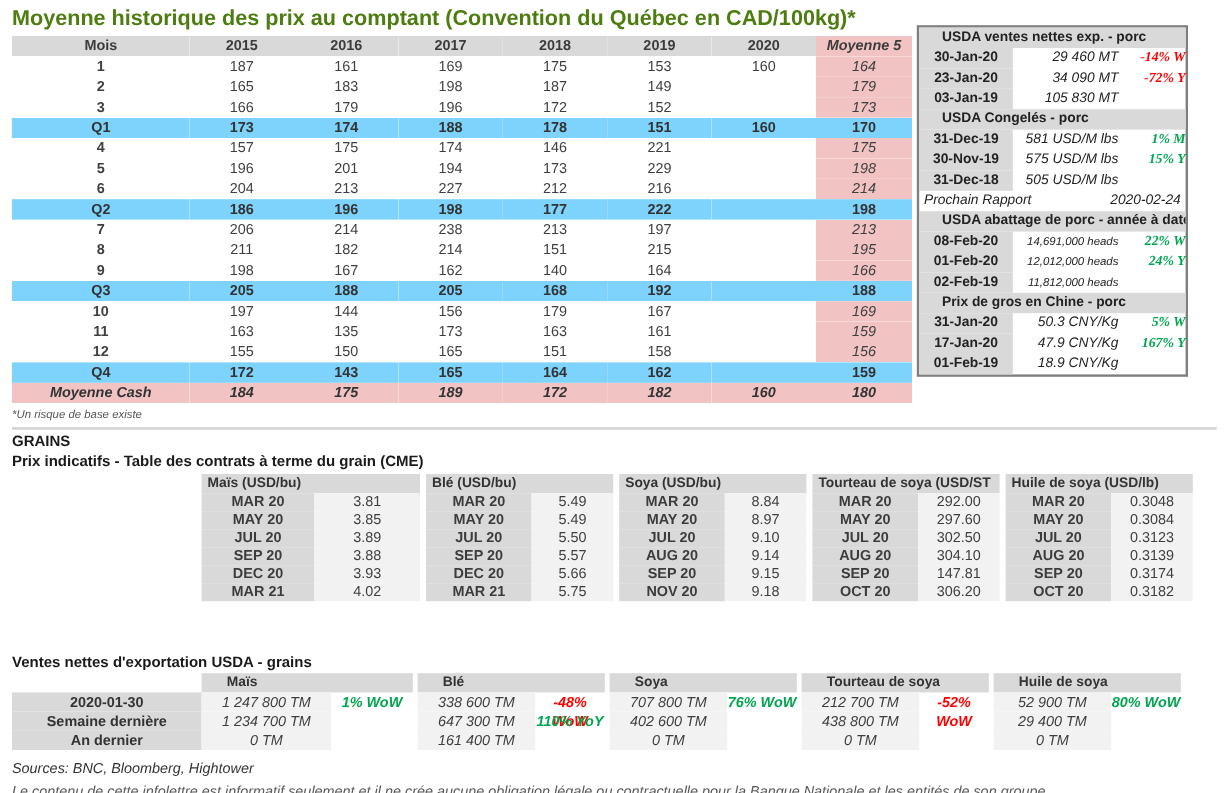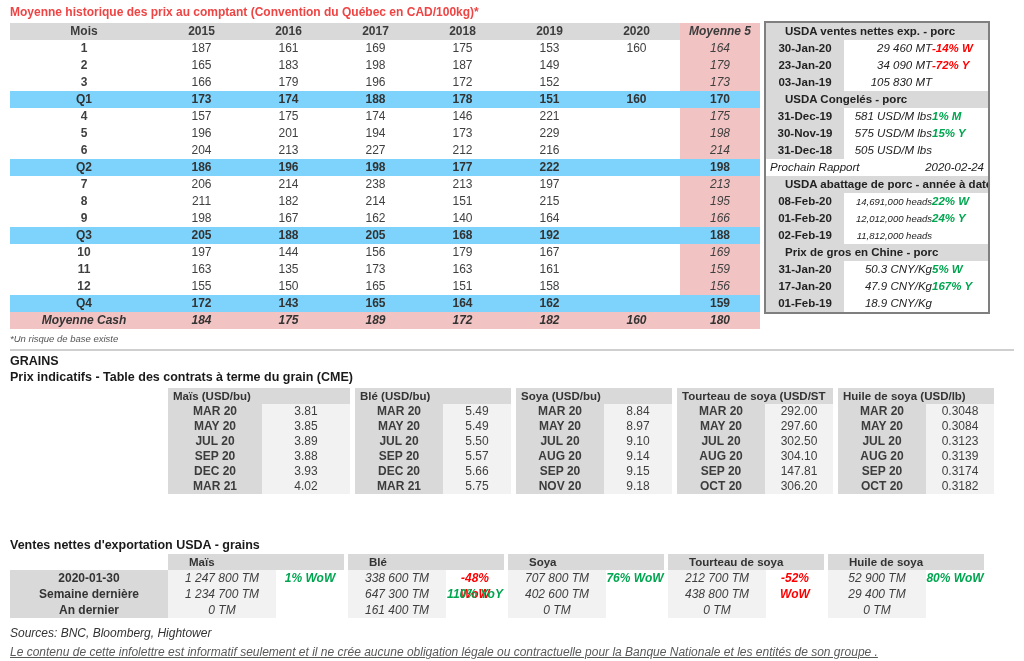--- a/index.html
+++ b/index.html
@@ -2,21 +2,21 @@
 <html><head>
 <meta charset="utf-8">
 <style>
   * { box-sizing: border-box; }
   html,body { margin:0; padding:0; }
   body {
     width:1024px; height:661px; overflow:hidden; background:#ffffff;
     font-family:"Liberation Sans", sans-serif; color:#3f3f3f; font-size:12px;
     position:relative;
   }
-  .title { font-weight:bold; font-size:12px; color:#ef4444; padding:5px 0 4px 10px; white-space:nowrap; }
+  .title { font-weight:bold; font-size:18px; color:#4d7c0f; padding:5px 0 4px 10px; white-space:nowrap; }
 
   
   table.price { border-collapse:collapse; margin-left:10px; width:750px; table-layout:fixed; }
   table.price th, table.price td {
     height:17px; padding:0; text-align:center; font-size:12px; line-height:17px;
     white-space:nowrap; overflow:hidden;
   }
   table.price thead th { background:#d9d9d9; font-weight:bold; color:#3c3c3c; }
   table.price thead th.m5h { background:#f2c3c3; font-style:italic; }
   tr.month td.rlabel { font-weight:bold; }
@@ -60,21 +60,21 @@
   .disclaimer { margin:5px 0 0 10px; font-style:italic; color:#595959; text-decoration:underline; white-space:nowrap; }
 
   
   .side-panel { position:absolute; left:764px; top:21px; width:226px; border:2px solid #7f7f7f; background:#fff; }
   .psec-head { background:#d9d9d9; font-weight:bold; font-size:11.5px; height:17px; line-height:17px;
                padding-left:19px; color:#222; white-space:nowrap; overflow:hidden; }
   .prow { display:flex; height:17px; line-height:17px; font-size:11.5px; }
   .pdate { width:78px; background:#d9d9d9; font-weight:bold; text-align:center; color:#222; }
   .pval { flex:1; font-style:italic; text-align:right; color:#222; white-space:nowrap; }
   .sec-3 .pval { font-size:9.5px; }
-  .ppct { width:56px; font-weight:bold; font-style:italic; text-align:left; }
+  .ppct { width:56px; font-weight:bold; font-style:italic; text-align:right;font-family:Liberation Serif, serif; }
   .preport { display:flex; height:17px; line-height:17px; font-size:11.5px; font-style:italic; padding:0 4px; color:#222; }
   .preport .plabel { flex:1; text-align:left; }
 </style>
 </head>
 <body>
 
 <div class="title">Moyenne historique des prix au comptant (Convention du Québec en CAD/100kg)*</div>
 
 <table class="price">
   <colgroup>

